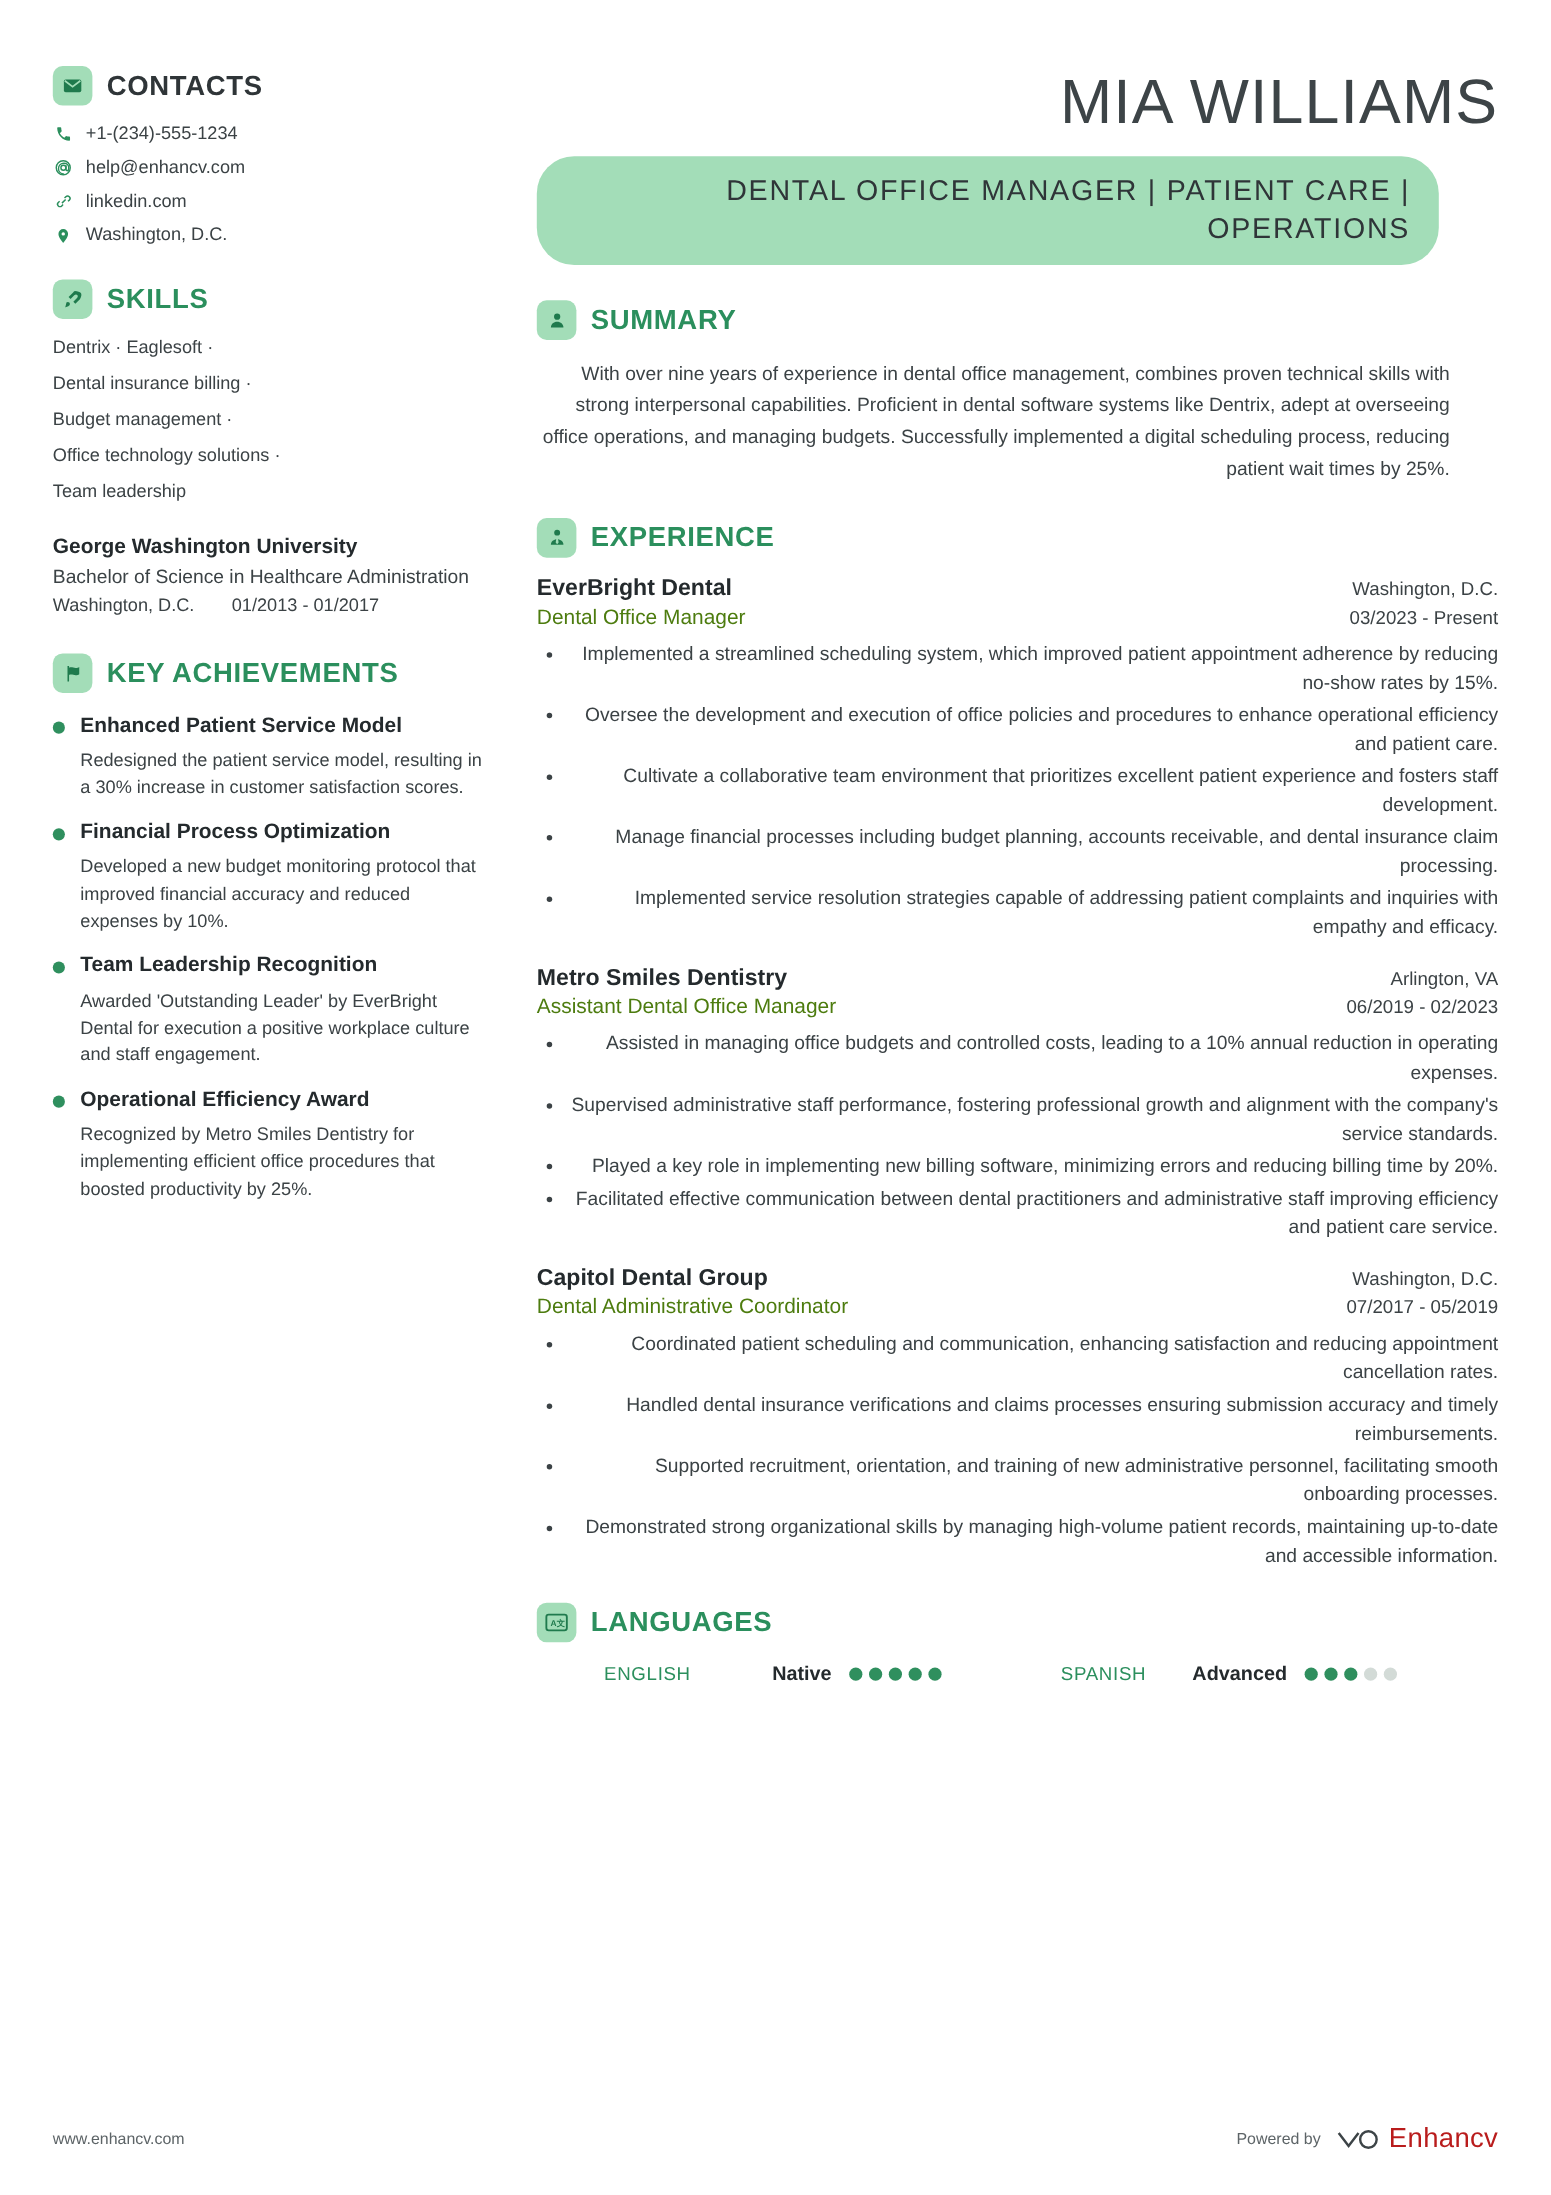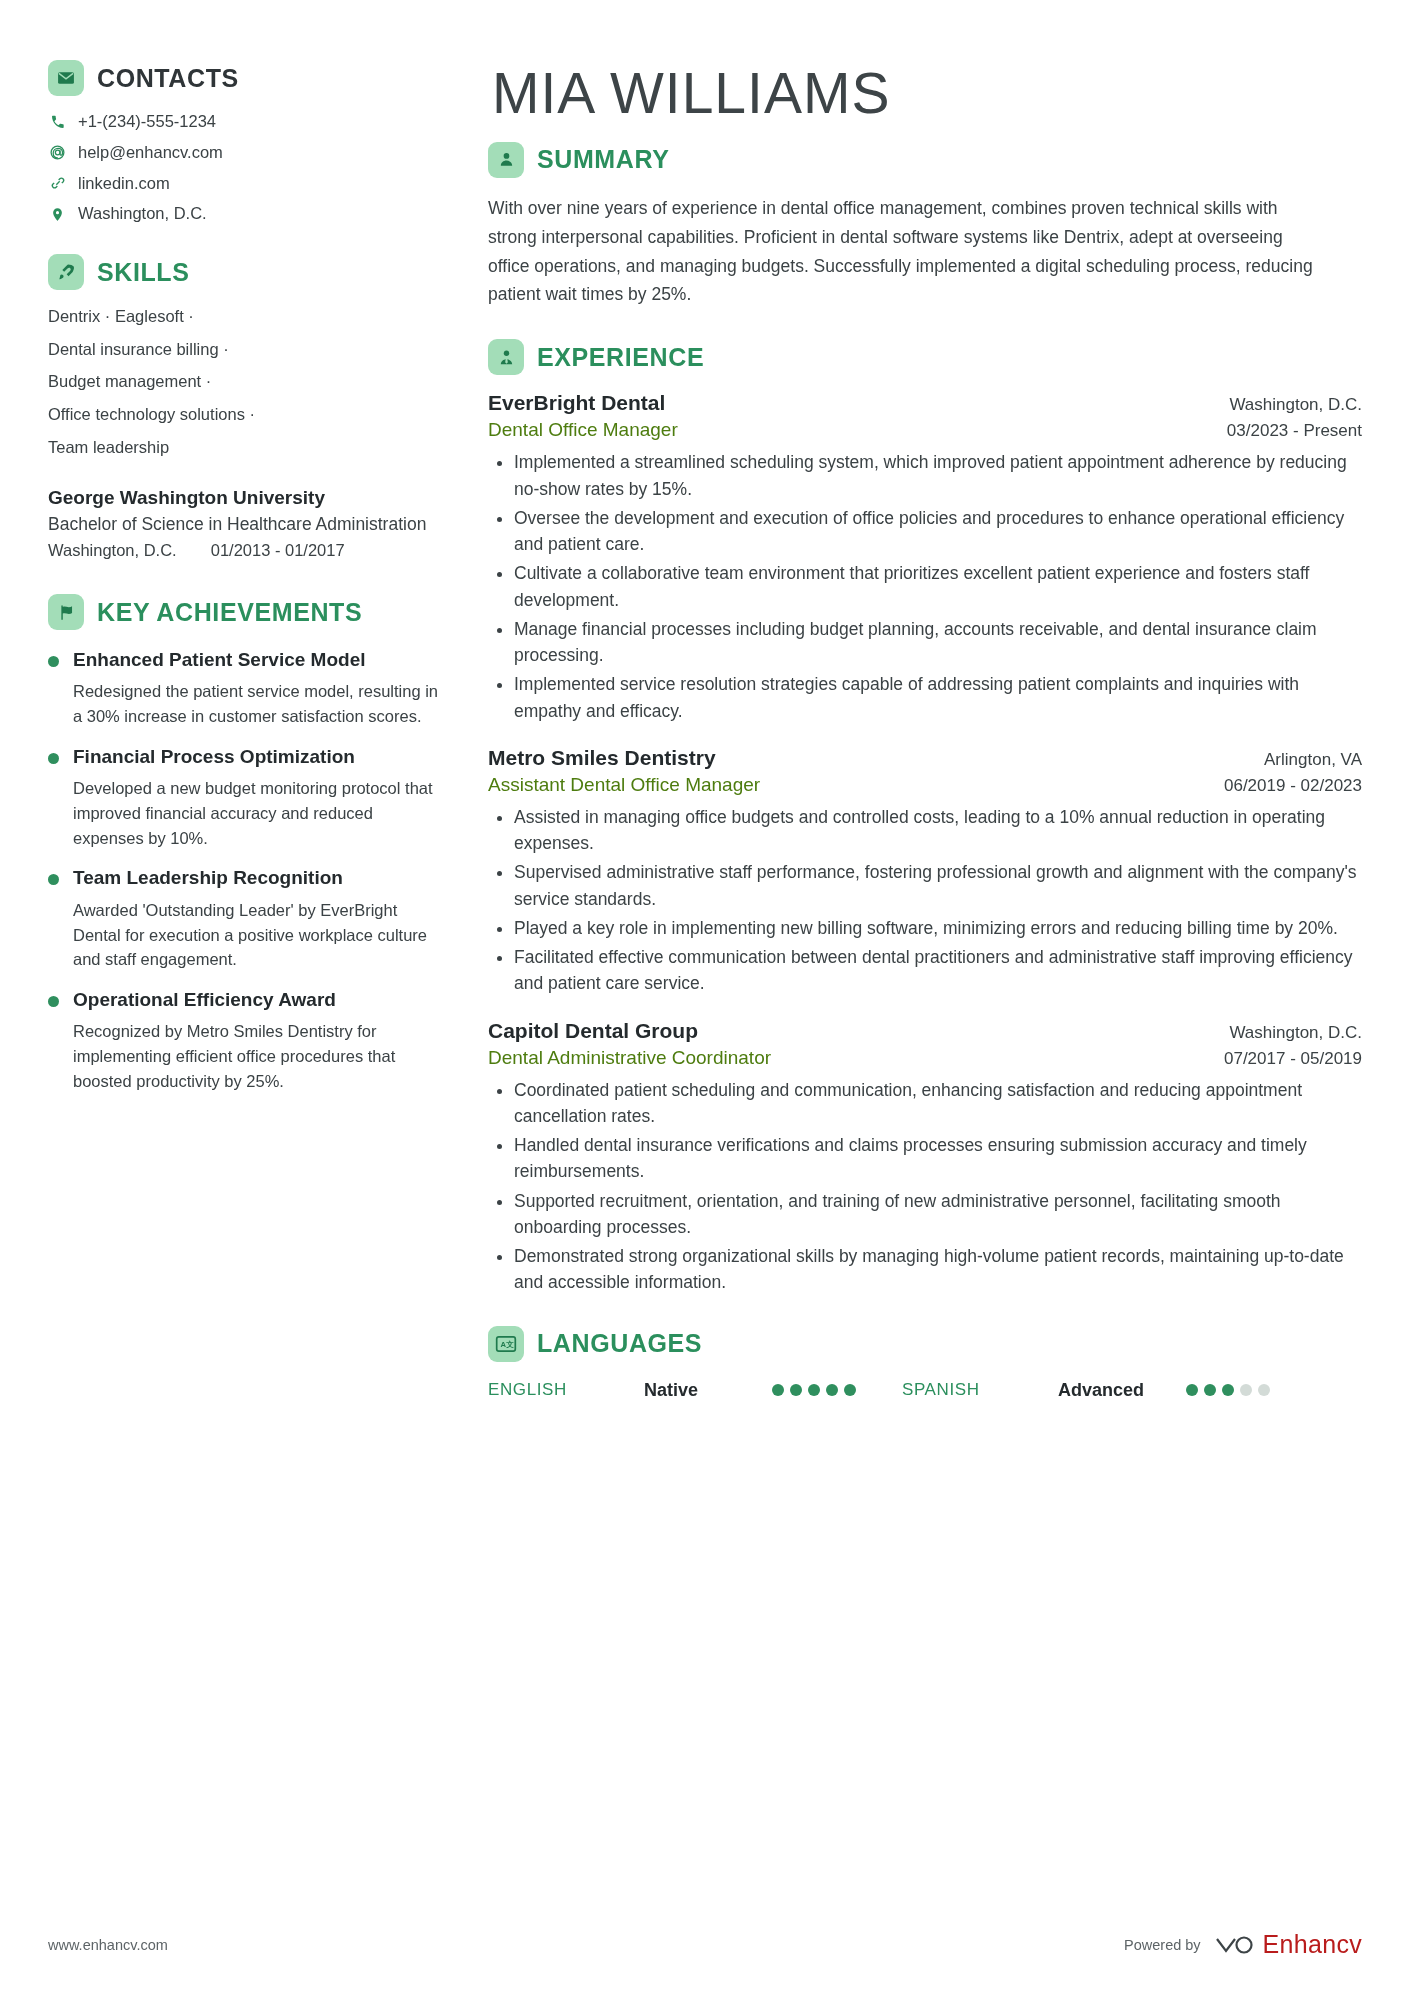--- a/index.html
+++ b/index.html
@@ -24,20 +24,21 @@
     align-items: flex-start;
   }
   .left-col {
     width: 430px;
     flex: 0 0 430px;
     padding-right: 36px;
   }
   .right-col {
     flex: 1 1 auto;
     padding-left: 10px;
+    text-align: right;
   }
 
   
   .sec-head {
     display: flex;
     align-items: center;
     gap: 13px;
     margin-bottom: 16px;
   }
   .sec-icon {
@@ -393,20 +394,21 @@
               <div class="ach-text">Recognized by Metro Smiles Dentistry for implementing efficient office procedures that boosted productivity by 25%.</div>
             </div>
           </div>
         </div>
       </div>
     </div>
 
     <div class="right-col">
 
       <div class="name">MIA WILLIAMS</div>
+      <div class="title-banner">DENTAL OFFICE MANAGER | PATIENT CARE | OPERATIONS</div>
 
       <div class="block">
         <div class="sec-head">
           <span class="sec-icon">
             <svg width="19" height="19" viewBox="0 0 24 24" fill="#1f7a4d">
                 <circle cx="12" cy="7.5" r="3.6"></circle>
                 <path d="M4.8 20c0-3.9 3.2-6.6 7.2-6.6s7.2 2.7 7.2 6.6H4.8z"></path>
               </svg>
           </span>
           <span class="sec-title">SUMMARY</span>

